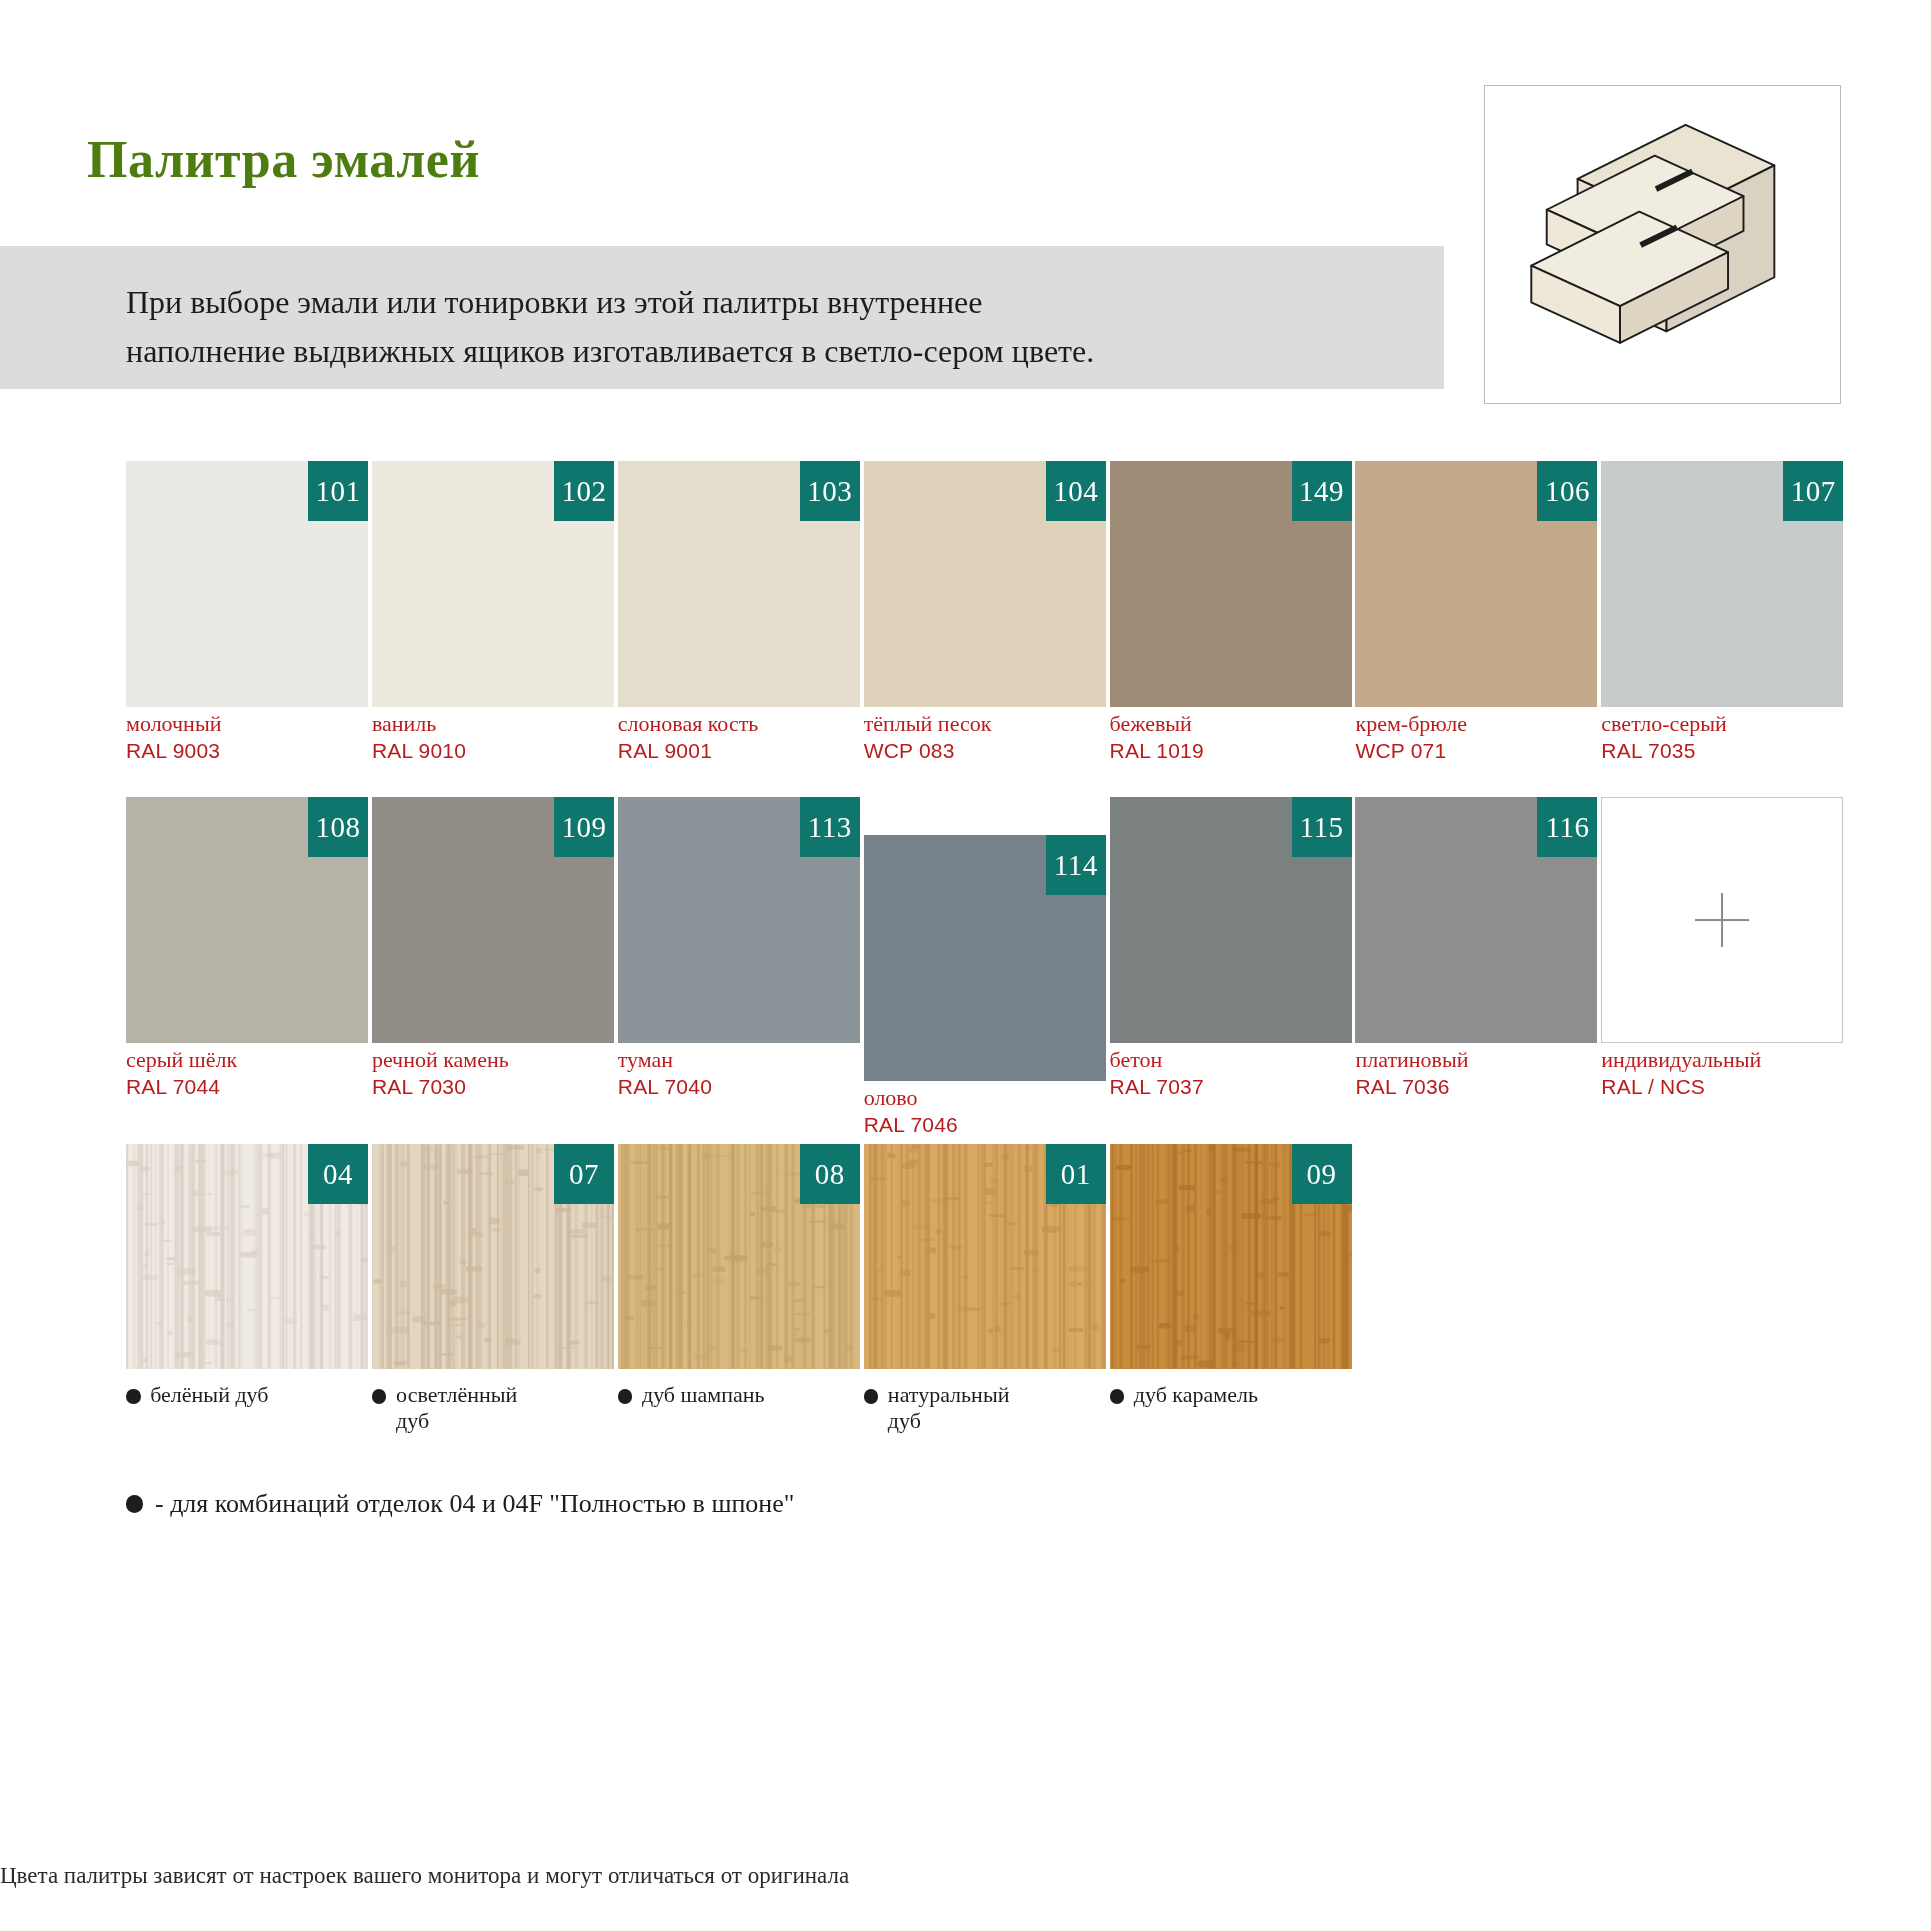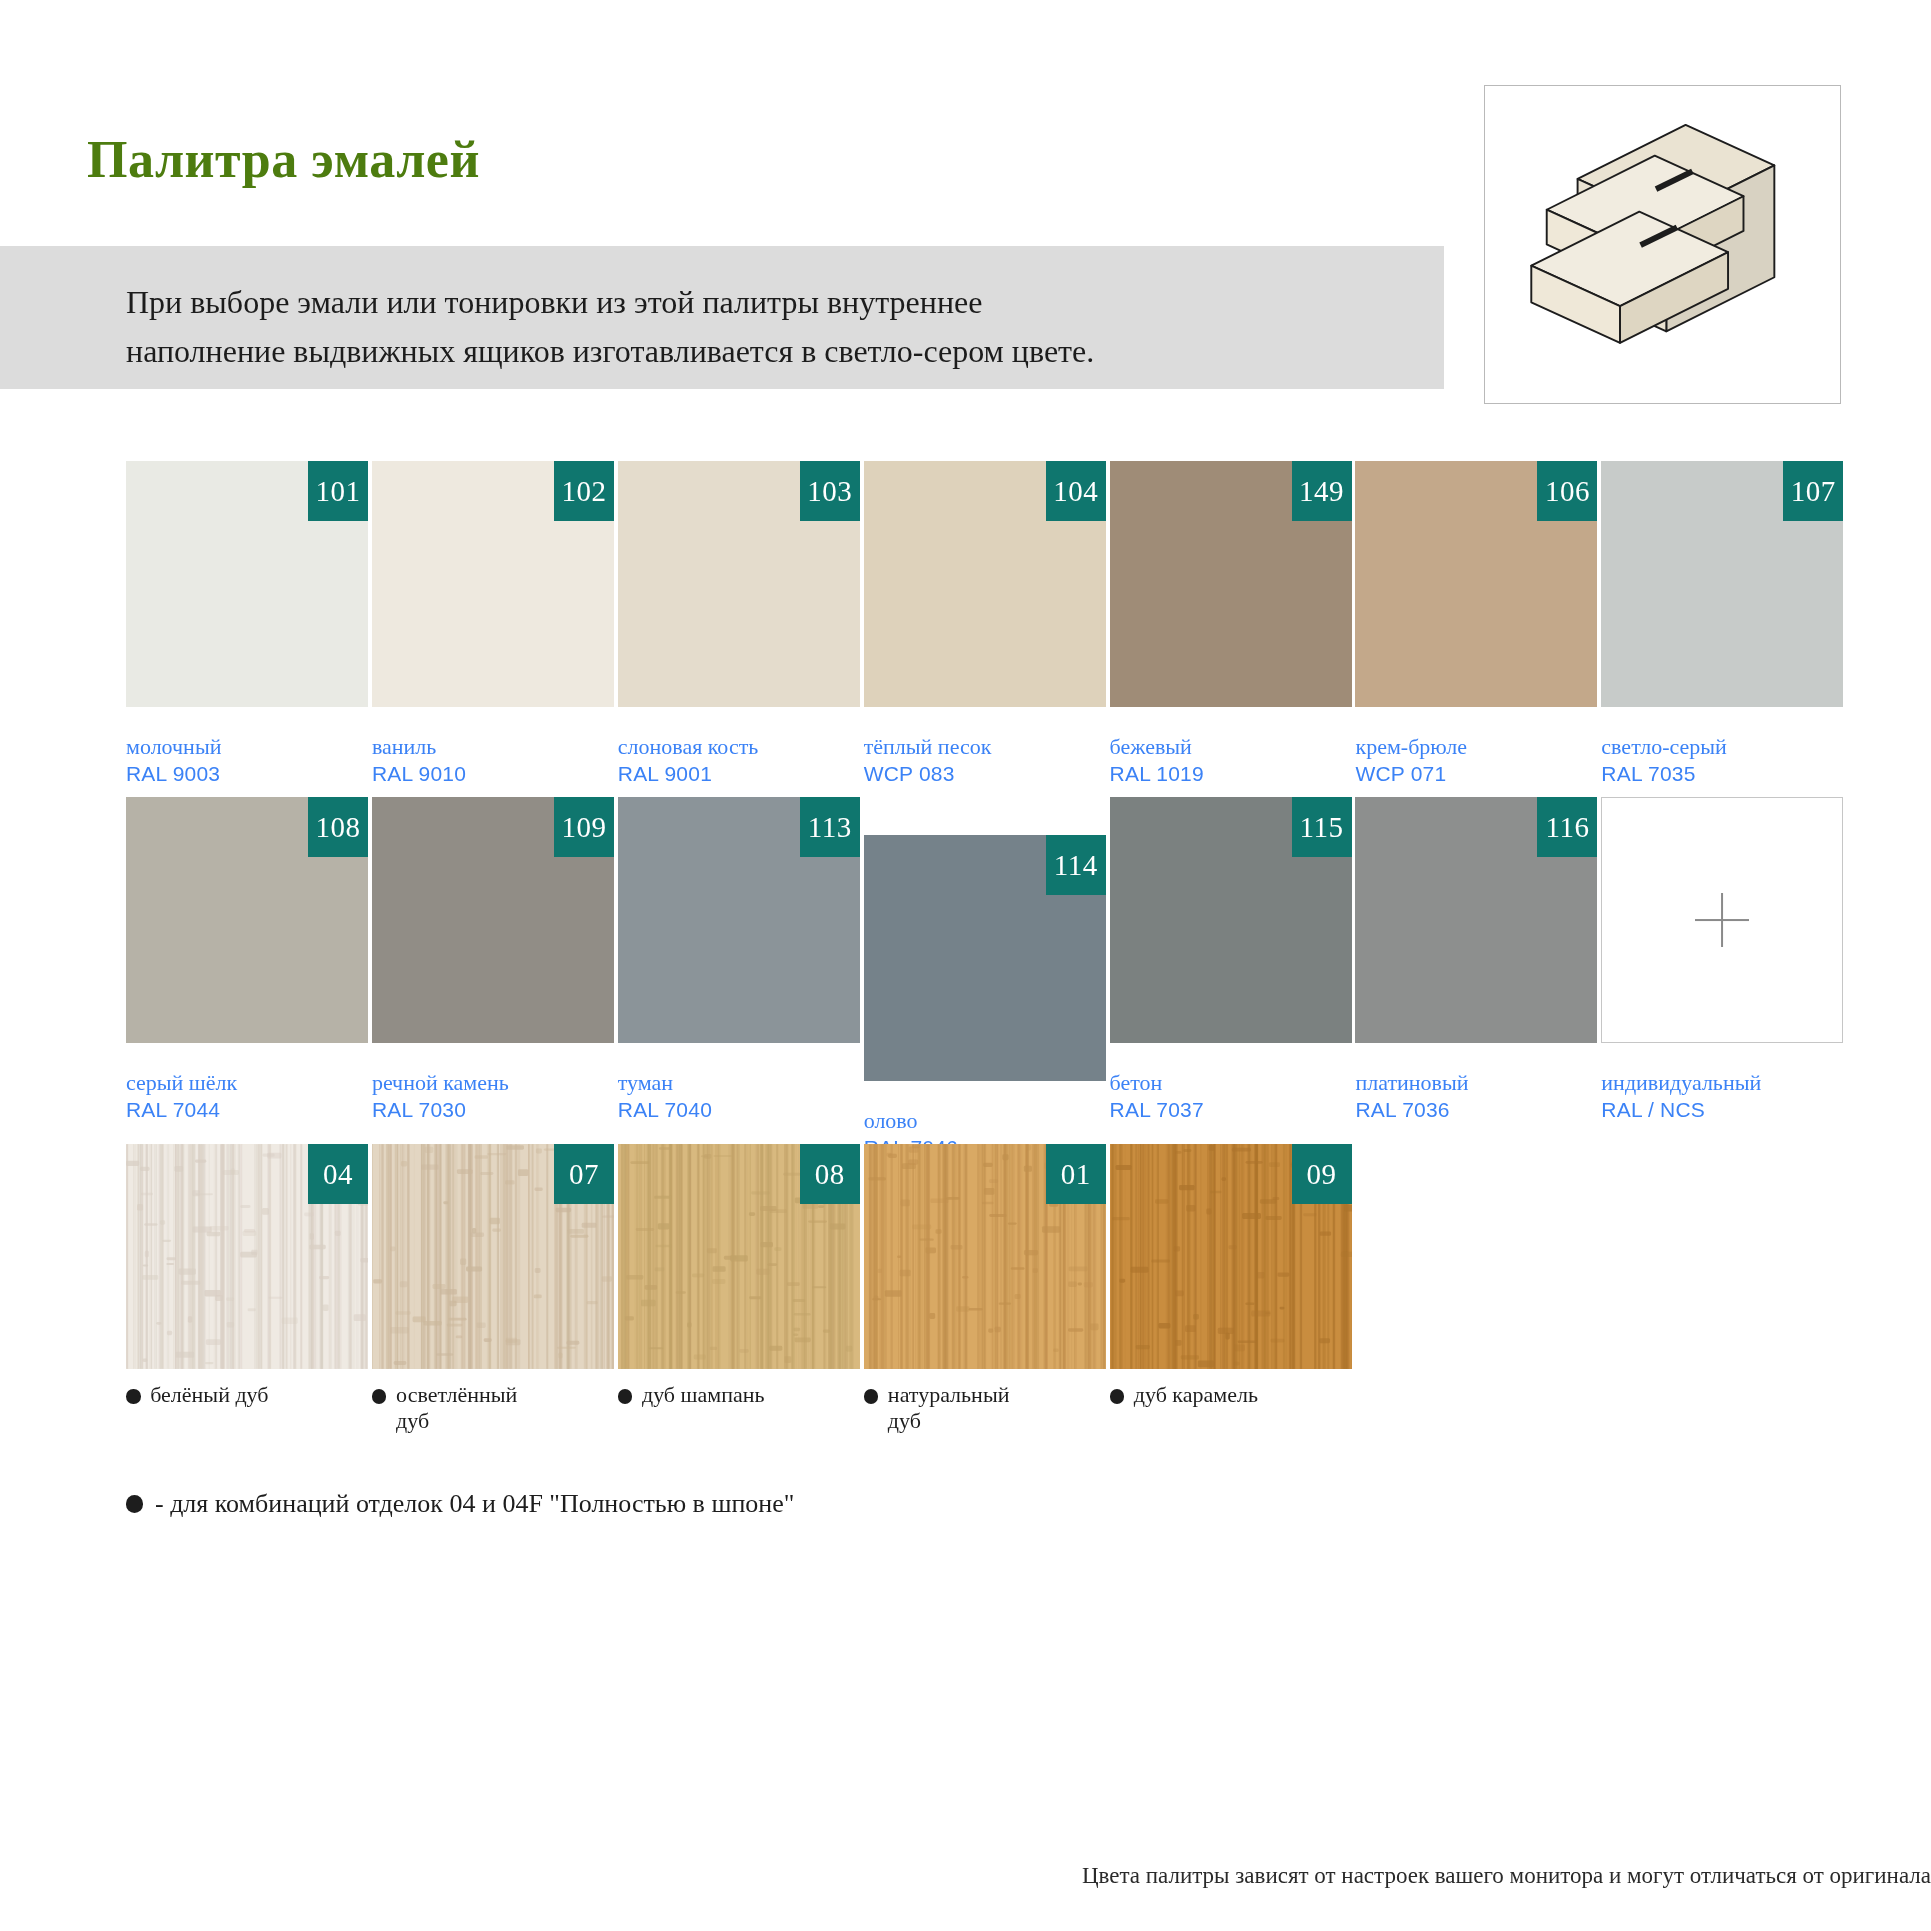--- a/index.html
+++ b/index.html
@@ -97,25 +97,25 @@
     color: #ffffff;
     font-family: "Liberation Serif", serif;
     font-size: 29px;
     display: flex;
     align-items: center;
     justify-content: center;
     letter-spacing: 0.5px;
   }
 
   .caption {
-    margin-top: 26px;
+    margin-top: 3px;
     font-size: 22px;
     line-height: 1.28;
     font-family: "Liberation Serif", serif;
-    color: #3b82f6;
+    color: #b91c1c;
   }
   .caption .code {
     font-family: "Liberation Sans", sans-serif;
     font-size: 21px;
     letter-spacing: 0.2px;
   }
 
   .custom-chip {
     border: 1.9px solid #c6c6c6;
     box-sizing: border-box;
@@ -165,21 +165,21 @@
     gap: 11.6px;
     font-family: "Liberation Serif", serif;
   }
   .footnote .dot { width: 17.4px; height: 17.4px; margin-top: 0; }
 
   .disclaimer {
     position: absolute;
     left: 0;
     top: 1863px;
     width: 1931px;
-    text-align: right;
+    text-align: left;
     font-size: 23px;
     color: #2a2a2a;
     font-family: "Liberation Serif", serif;
   }
 
   
   .wood-tex {
     position: absolute;
     inset: 0;
   }

